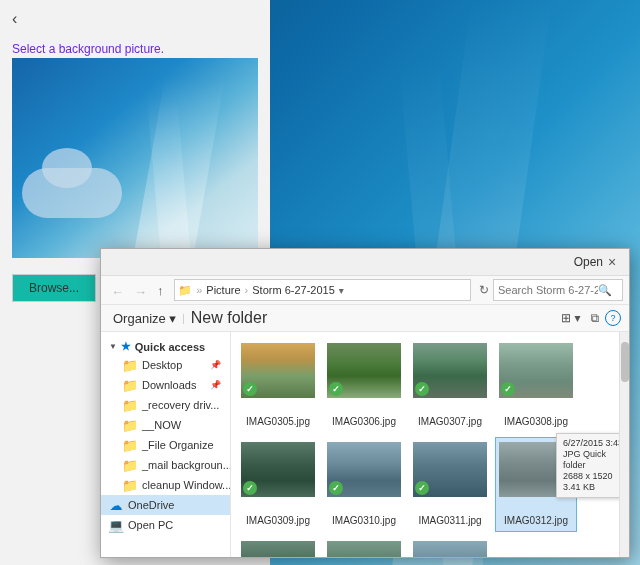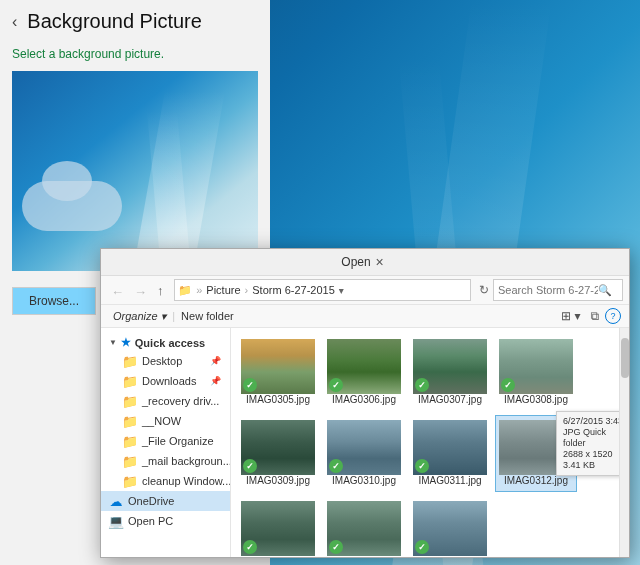--- a/index.html
+++ b/index.html
@@ -31,22 +31,22 @@
       color: #444;
       margin-right: 10px;
       cursor: pointer;
     }
     .bg-panel-title {
       font-size: 20px;
       font-weight: 300;
       color: #111;
     }
     .bg-panel-subtitle {
-      padding: 4px 12px 10px;
-      color: #15803d;
+      padding: 4px 12px 2px;
+      color: #6d28d9;
       font-size: 12px;
     }
     .bg-preview {
       margin: 0 12px;
       width: 246px;
       height: 200px;
       background: linear-gradient(135deg, #0a5e8c 0%, #1a7fc1 40%, #87ceeb 70%, #d4e8f0 100%);
       position: relative;
       overflow: hidden;
     }
@@ -88,21 +88,21 @@
       position: absolute;
       top: -20px; left: 20px;
       width: 50px; height: 40px;
       background: rgba(200,220,235,0.7);
       border-radius: 50%;
     }
     .browse-btn {
       display: block;
       margin: 16px 12px;
       padding: 6px 16px;
-      background: #7dd3fc;
+      background: #14b8a6;
       border: 1px solid #ccc;
       cursor: pointer;
       font-size: 12px;
       color: #333;
     }
 
     
     .desktop-bg {
       position: absolute;
       top: 0; left: 0;
@@ -139,21 +139,21 @@
       background: #fff;
       border: 1px solid #aaa;
       box-shadow: 2px 4px 20px rgba(0,0,0,0.4);
       z-index: 10;
       display: flex;
       flex-direction: column;
     }
     .dialog-titlebar {
       display: flex;
       align-items: center;
-      justify-content: center;
+      justify-content: flex-end;
       padding: 4px 8px;
       background: #f0f0f0;
       border-bottom: 1px solid #ddd;
     }
     .dialog-title-text {
       font-size: 12px;
       color: #333;
     }
     .dialog-close {
       width: 18px; height: 18px;
@@ -240,30 +240,29 @@
       align-items: center;
       padding: 2px 8px;
       background: #f8f8f8;
       border-bottom: 1px solid #e5e5e5;
       font-size: 11px;
     }
     .organize-btn {
       background: none;
       border: none;
       cursor: pointer;
-      font-size: 11px;
+      font-size: 13px;
       color: #333;
       padding: 2px 4px;
-      font-style: italic;
     }
     .new-folder-btn {
       background: none;
       border: none;
       cursor: pointer;
-      font-size: 11px;
+      font-size: 16px;
       color: #333;
       padding: 2px 4px;
     }
     .view-controls {
       margin-left: auto;
       display: flex;
       align-items: center;
       gap: 2px;
     }
     .view-btn {
@@ -377,21 +376,21 @@
       border-radius: 50%;
       display: flex; align-items: center; justify-content: center;
       color: white;
       font-size: 9px;
       font-weight: bold;
     }
     .file-name {
       font-size: 10px;
       color: #333;
       text-align: left;
-      margin-top: 0;
+      margin-top: 18px;
       word-break: break-all;
       line-height: 1.2;
     }
 
     
     .thumb-305 { background: linear-gradient(to bottom, #d4a857 0%, #b8934a 30%, #7a9e6a 60%, #5a7a4a 100%); }
     .thumb-306 { background: linear-gradient(to bottom, #6a8a5a 0%, #4a7a3a 40%, #3a6a2a 60%, #8aaa7a 100%); }
     .thumb-307 { background: linear-gradient(to bottom, #7a9a8a 0%, #5a8a6a 30%, #3a6a4a 60%, #607060 100%); }
     .thumb-308 { background: linear-gradient(to bottom, #9abaaa 0%, #7a9a8a 40%, #6a8a7a 70%, #808a78 100%); }
     .thumb-309 { background: linear-gradient(to bottom, #5a7a6a 0%, #3a5a4a 40%, #2a4a3a 70%, #4a6a5a 100%); }
@@ -443,21 +442,20 @@
     }
   </style>
 </head>
 <body>
 
 <div class="desktop-bg"></div>
 
 <div class="bg-panel">
   <div class="bg-panel-header">
     <span class="back-arrow">‹</span>
-    <span class="bg-panel-title">Background Picture</span>
   </div>
   <div class="bg-panel-subtitle">Select a background picture.</div>
   <div class="bg-preview">
     <div class="bg-preview-inner">
       <div class="cloud-shape"></div>
     </div>
   </div>
   <button class="browse-btn">Browse...</button>
 </div>
 

